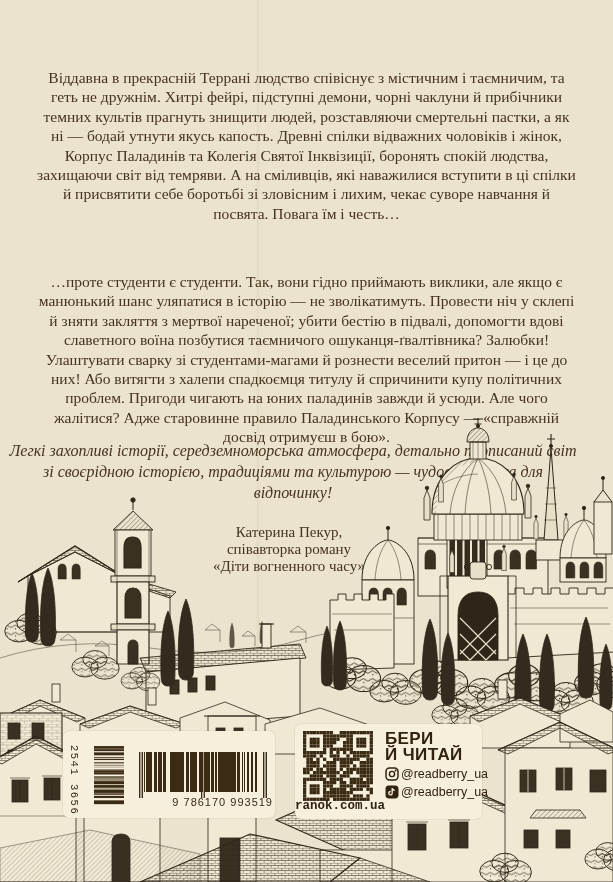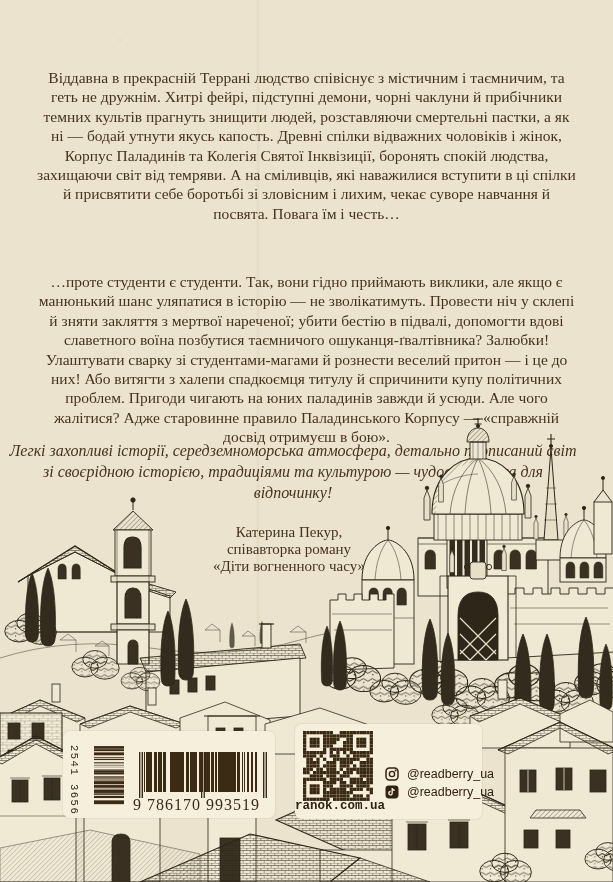--- a/index.html
+++ b/index.html
@@ -33,30 +33,30 @@
   #barcode-panel{left:63px;top:731px;width:212px;height:87px;}
   #info-panel{left:295px;top:724px;width:187px;height:95px;}
 
   #spine-code{position:absolute;left:17px;top:14px;
     font-family:"Liberation Mono", monospace;font-size:10.5px;letter-spacing:1.5px;
     color:#3b2a14;transform:rotate(90deg);transform-origin:left top;white-space:nowrap;}
   #spine-bars{position:absolute;left:31px;top:15px;}
   #isbn-label{position:absolute;left:70px;top:4px;width:140px;text-align:center;
     font-size:13.5px;color:#3b2a14;}
   #ean-bars{position:absolute;left:76px;top:21px;}
-  #ean-digits{position:absolute;left:70px;top:65px;width:140px;text-align:left;
-    font-family:Liberation Serif, serif;font-size:16px;letter-spacing:1px;color:#3b2a14;}
+  #ean-digits{position:absolute;left:70px;top:65px;width:140px;text-align:right;
+    font-family:Liberation Sans, sans-serif;font-size:11px;letter-spacing:1px;color:#3b2a14;}
 
   #qr{position:absolute;left:8px;top:7px;}
   #website{position:absolute;left:0px;top:75px;width:86px;text-align:center;
     font-family:Liberation Mono, monospace;font-weight:bold;font-size:12.5px;color:#2f2310;}
   #logo{position:absolute;left:90px;top:7px;
     font-family:"Liberation Sans", sans-serif;font-weight:bold;font-size:17px;
     line-height:15.5px;letter-spacing:.4px;color:#32230e;}
-  .handle-row{position:absolute;left:90px;display:flex;align-items:center;gap:8px;
+  .handle-row{position:absolute;left:90px;display:flex;align-items:center;gap:2px;
     font-family:"Liberation Sans", sans-serif;font-size:12.5px;color:#32230e;}
   #handle-ig{top:43px;}
   #handle-tt{top:61px;}
   .handle-row svg{display:block;}
 </style>
 </head>
 <body>
 
 <div id="cover">
 
@@ -807,20 +807,24 @@
         <rect x="40" y="66.66666666666667" width="3.2666666666666666" height="3.2666666666666666" fill="#3a2912"></rect>
         <rect x="43.333333333333336" y="66.66666666666667" width="3.2666666666666666" height="3.2666666666666666" fill="#3a2912"></rect>
         <rect x="46.66666666666667" y="66.66666666666667" width="3.2666666666666666" height="3.2666666666666666" fill="#3a2912"></rect>
         <rect x="50" y="66.66666666666667" width="3.2666666666666666" height="3.2666666666666666" fill="#3a2912"></rect>
         <rect x="53.333333333333336" y="66.66666666666667" width="3.2666666666666666" height="3.2666666666666666" fill="#3a2912"></rect>
         <rect x="56.66666666666667" y="66.66666666666667" width="3.2666666666666666" height="3.2666666666666666" fill="#3a2912"></rect>
         <rect x="60" y="66.66666666666667" width="3.2666666666666666" height="3.2666666666666666" fill="#3a2912"></rect>
         <rect x="63.333333333333336" y="66.66666666666667" width="3.2666666666666666" height="3.2666666666666666" fill="#3a2912"></rect>
       </svg>
     <div id="website">ranok.com.ua</div>
+    <div id="logo">
+      <div>БЕРИ</div>
+      <div>Й ЧИТАЙ</div>
+    </div>
     <div id="handle-ig" class="handle-row">
       <svg width="14" height="14" viewBox="0 0 14 14">
         <rect x="1" y="1" width="12" height="12" rx="3.4" fill="none" stroke="#32230e" stroke-width="1.5"></rect>
         <circle cx="7" cy="7" r="2.6" fill="none" stroke="#32230e" stroke-width="1.4"></circle>
         <circle cx="10.6" cy="3.4" r="1" fill="#32230e"></circle>
       </svg>
       <span>@readberry_ua</span>
     </div>
     <div id="handle-tt" class="handle-row">
       <svg width="14" height="14" viewBox="0 0 14 14">

